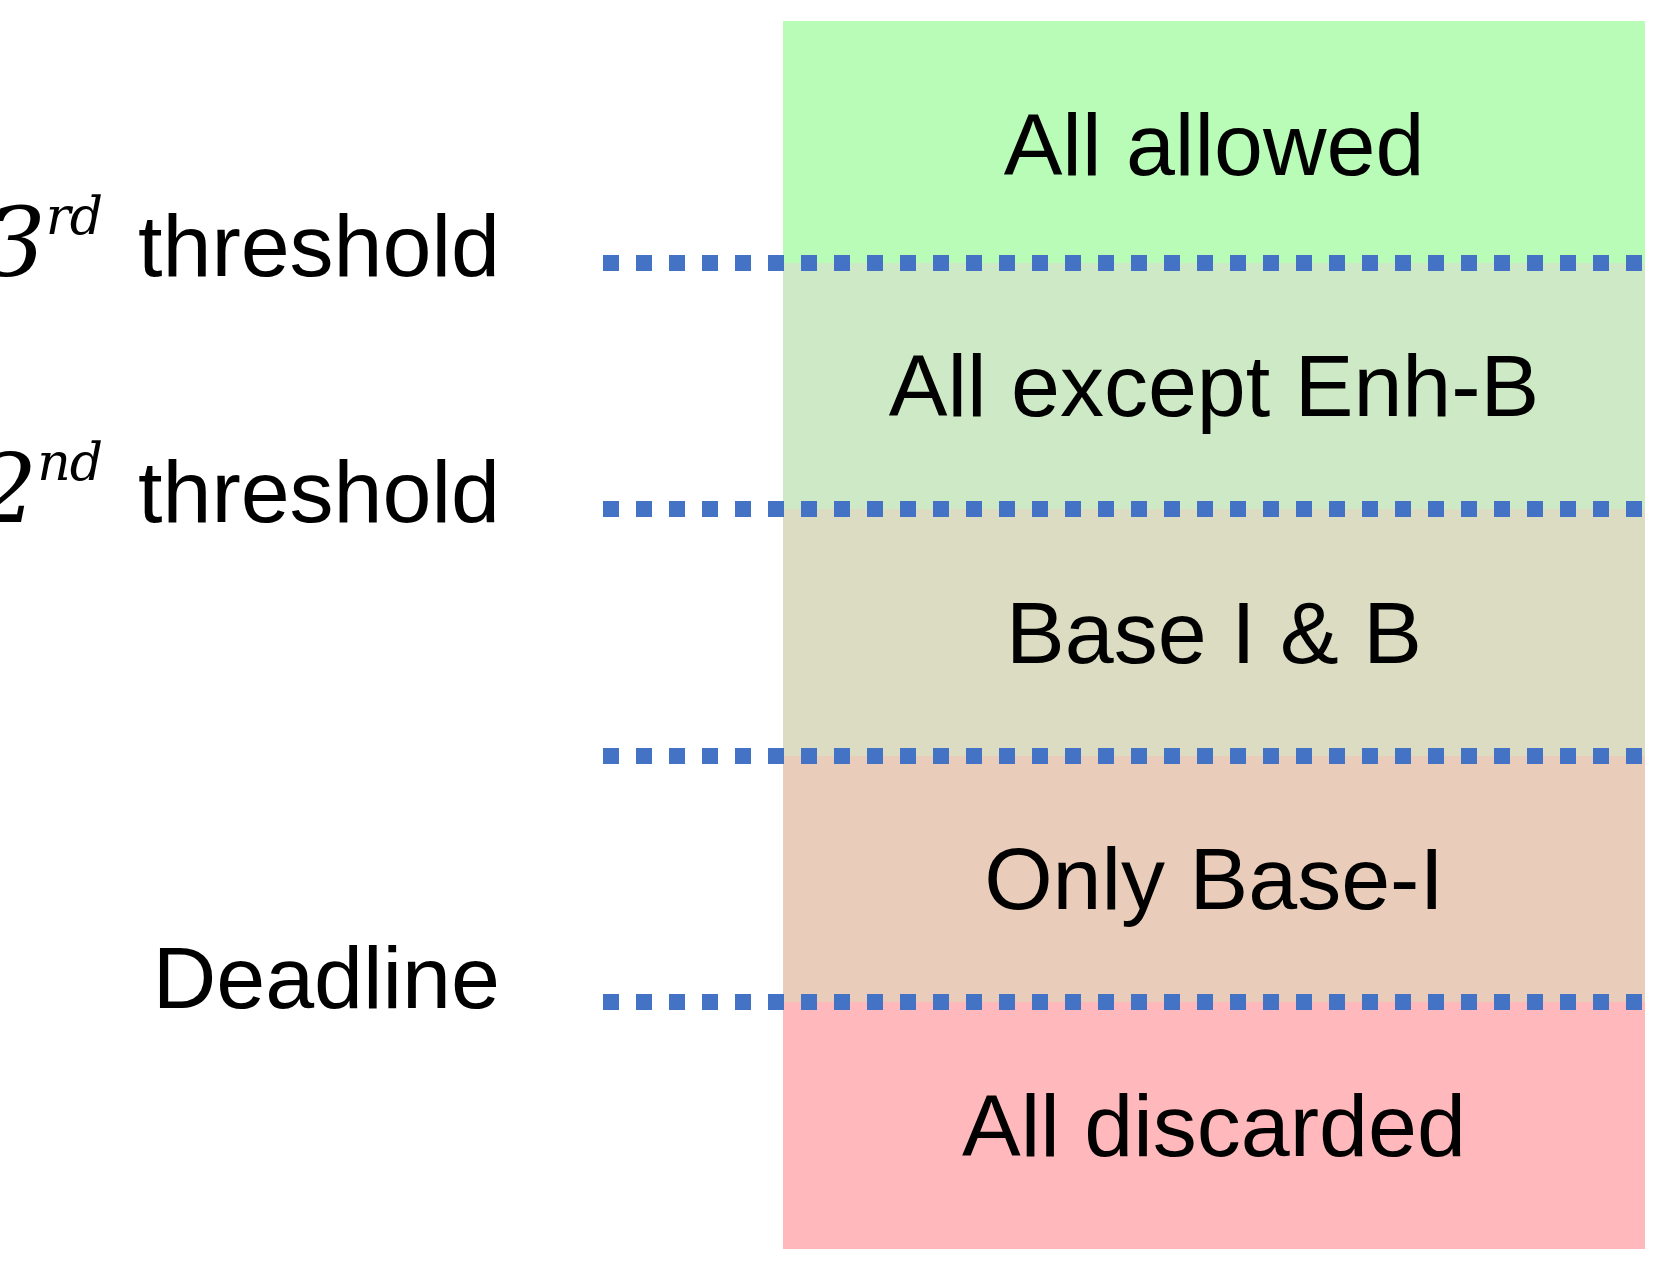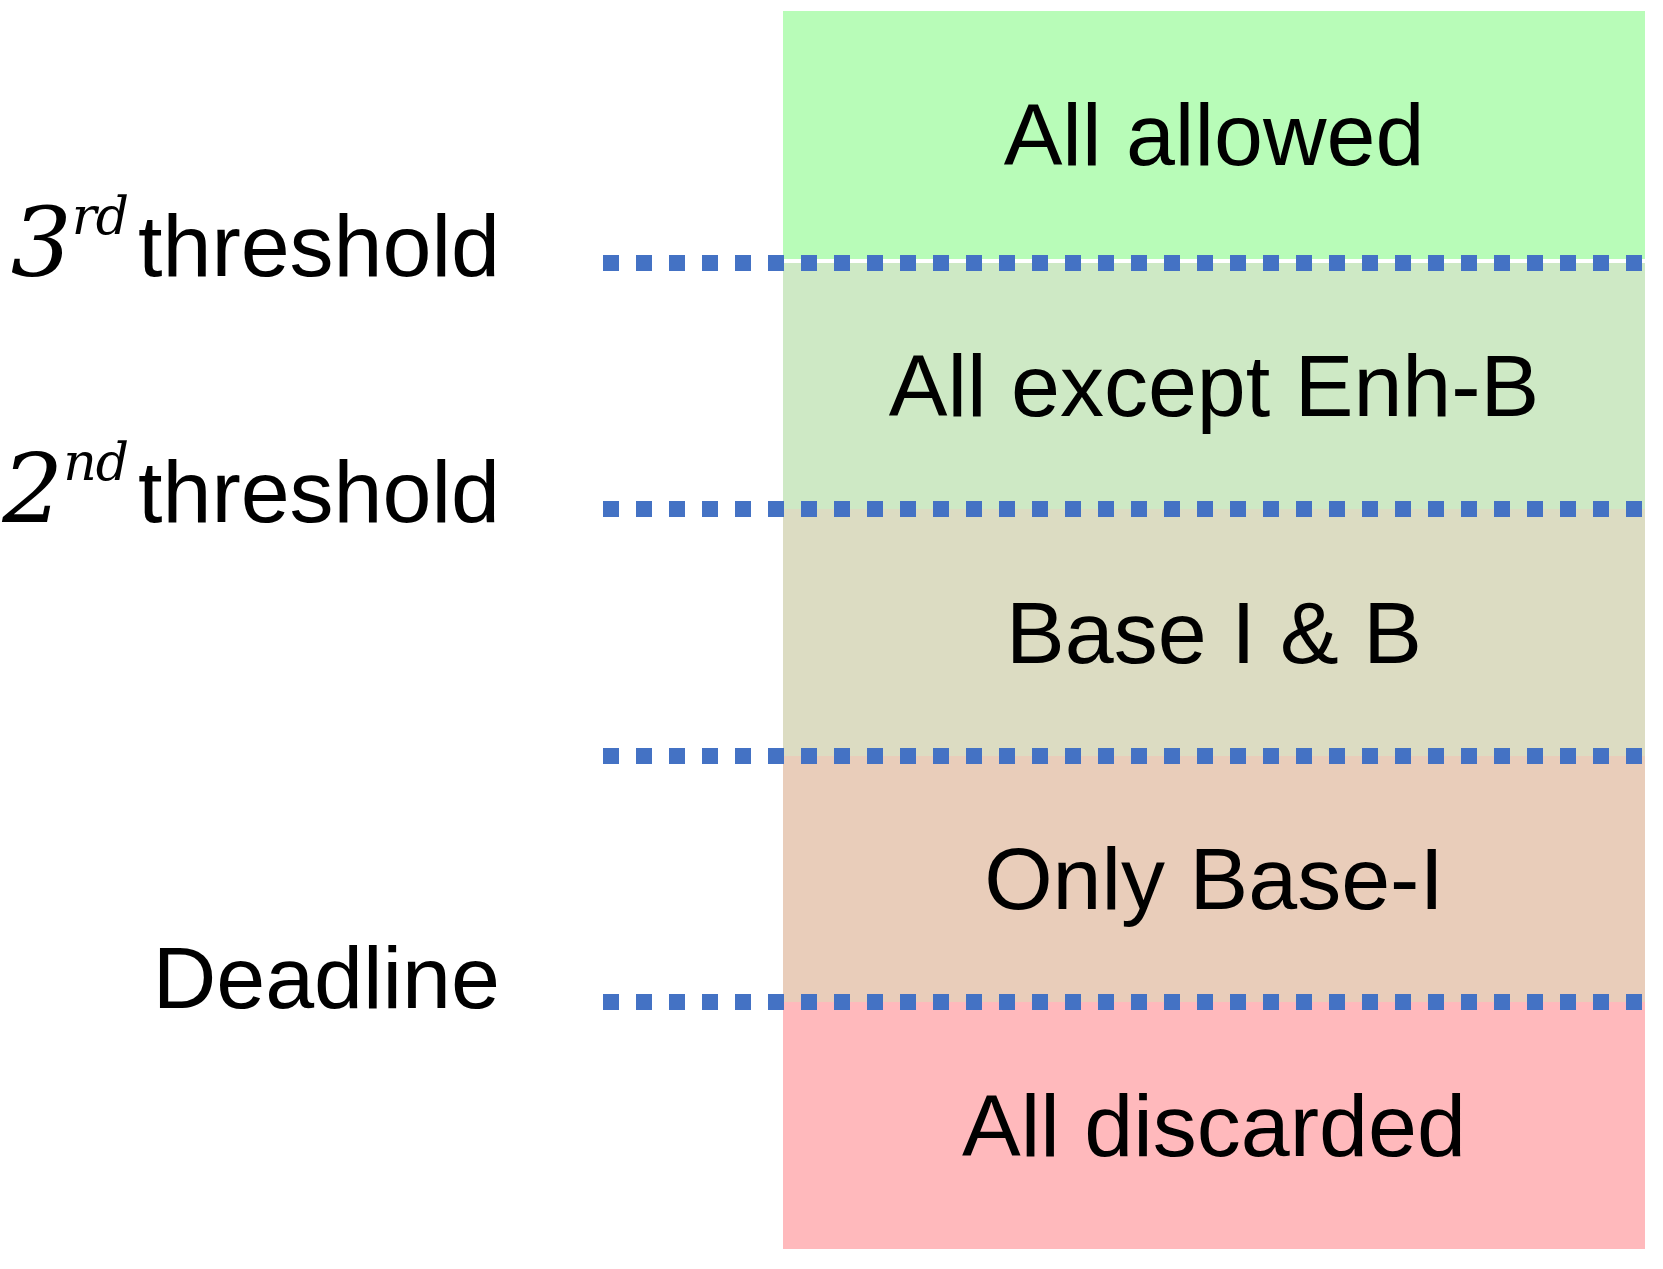--- a/index.html
+++ b/index.html
@@ -26,21 +26,21 @@
     align-items: center;
     justify-content: center;
   }
   .band-label {
     font-size: 88px;
     line-height: 1;
     color: #000000;
     white-space: nowrap;
     letter-spacing: 0px;
   }
-  #band-all-allowed   { top: 11px;   height: 248px; }
+  #band-all-allowed   { top: 21px;   height: 248px; }
   #band-except-enhb   { top: 263px;  height: 246px; }
   #band-base-i-b      { top: 509px;  height: 247px; }
   #band-only-base-i   { top: 756px;  height: 246px; }
   #band-all-discarded { top: 1002px; height: 247px; }
 
   
   .dotline {
     position: absolute;
     left: 603px;
     width: 1042px;
@@ -74,21 +74,21 @@
   }
   .ordsup {
     font-family: "DejaVu Serif", serif;
     font-style: italic;
     font-size: 52px;
     vertical-align: 42px;
     letter-spacing: -1px;
   }
   .thr-word {
     font-family: "Liberation Sans", sans-serif;
-    margin-left: 10px;
+    margin-left: 36px;
   }
 </style>
 </head>
 <body>
 
 <div id="canvas">
 
   <div class="band" id="band-all-allowed" style="background-color: rgb(184, 252, 184);">
     <span class="band-label">All allowed</span>
   </div>

